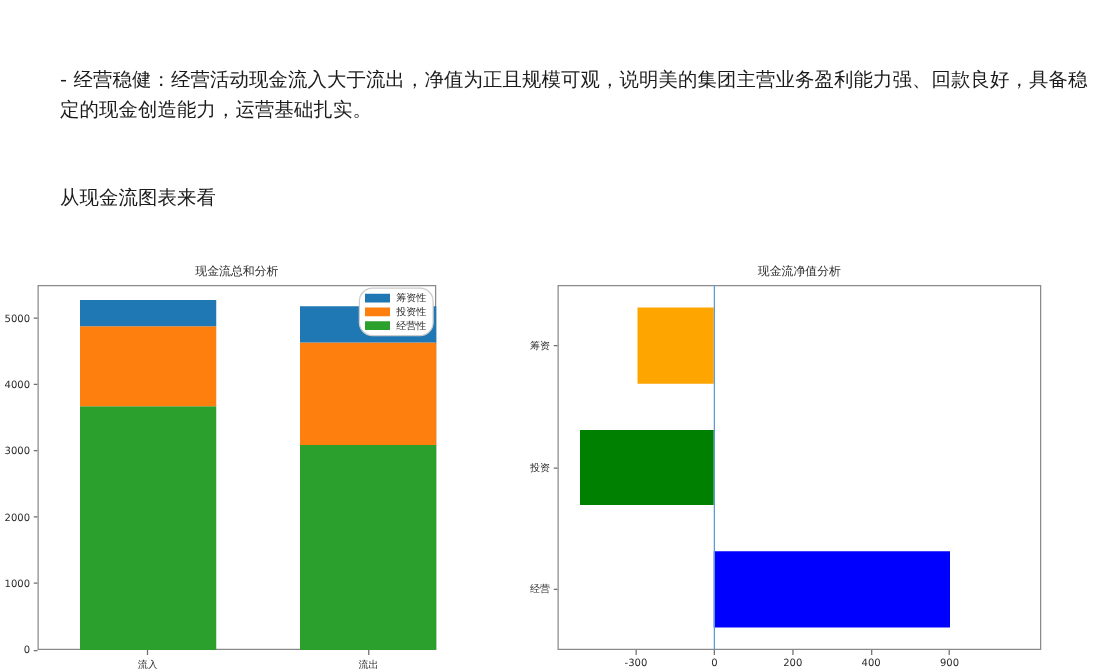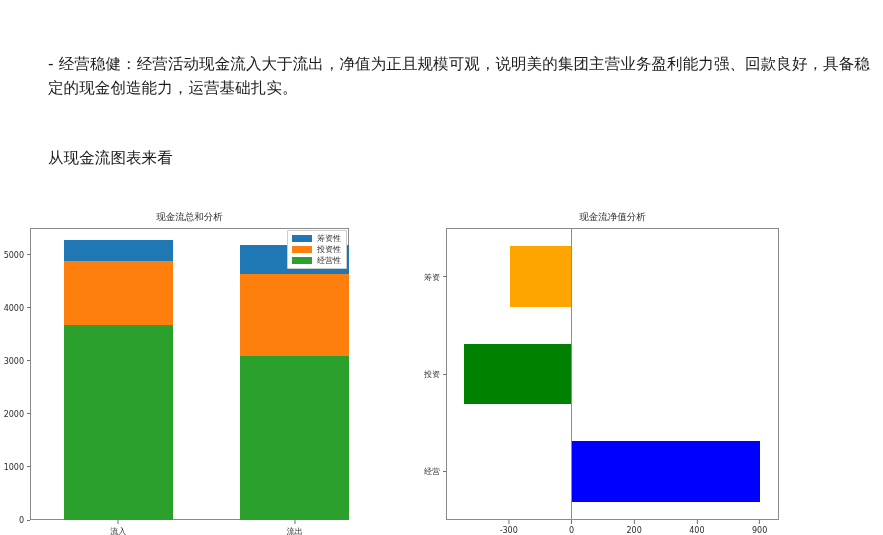--- a/index.html
+++ b/index.html
@@ -89,21 +89,21 @@
 
   
   .bar{position:absolute;}
   .seg{position:absolute;left:0;right:0;}
 
   
   .legend{
     position:absolute;
     background:#ffffff;
     border:1px solid #cccccc;
-    border-radius:1px;
+    border-radius:11px;
     padding:3px 5px 3px 4px;
     display:flex;
     flex-direction:column;
     gap:2px;
     box-shadow:0 0 0 0 rgba(0,0,0,0);
   }
   .legend-row{display:flex;align-items:center;gap:5px;}
   .legend-swatch{width:20px;height:7px;display:block;flex:0 0 auto;}
   .legend-label{font-size:8px;color:#2b2b2b;white-space:nowrap;line-height:9px;}
 
@@ -168,21 +168,21 @@
             <span class="legend-swatch" style="background: rgb(255, 127, 14);"></span>
             <span class="legend-label">投资性</span>
           </div>
           <div class="legend-row">
             <span class="legend-swatch" style="background: rgb(44, 160, 44);"></span>
             <span class="legend-label">经营性</span>
           </div>
         </div>
     </div>
 
-    <div class="axes" id="axes-right" style="left:446px; top:23px; width:333px; height:292px;">
+    <div class="axes" id="axes-right" style="left:446px; top:23px; width:387px; height:292px;">
 
       <div class="axes-title">现金流净值分析</div>
 
       <div class="plotframe"></div>
 
       <div id="right-yticks">
           <div class="ytick" style="top: 243.333px;">经营</div>
           <div class="ytick" style="top: 146px;">投资</div>
           <div class="ytick" style="top: 48.6667px;">筹资</div>
         </div>

